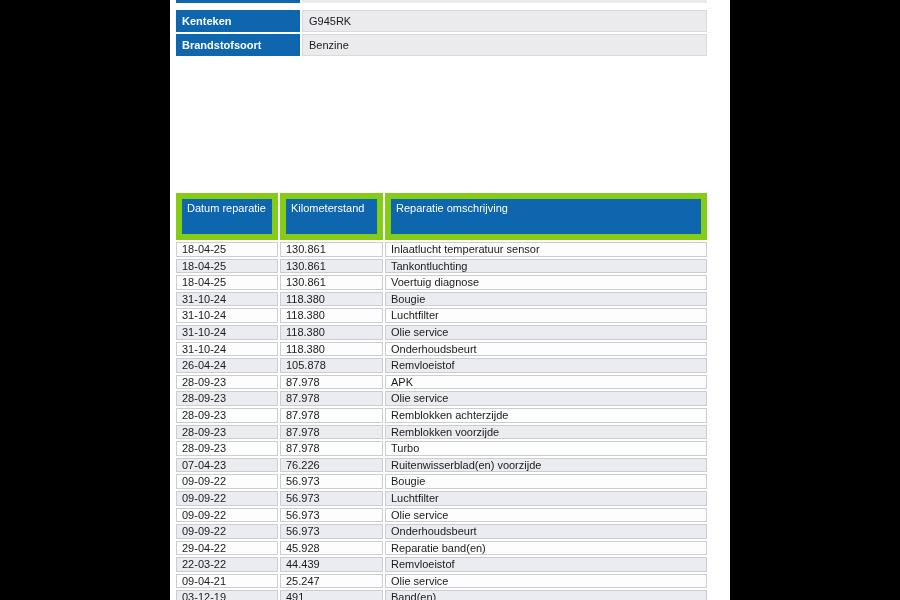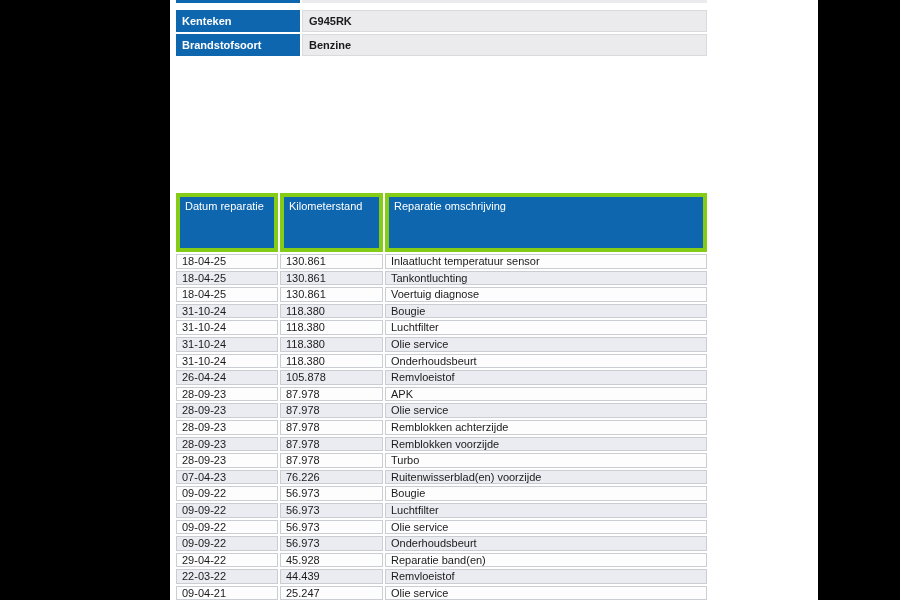--- a/index.html
+++ b/index.html
@@ -2,48 +2,48 @@
 <html><head>
 <meta charset="utf-8">
 <style>
   html,body{margin:0;padding:0;}
   body{
     width:900px;height:600px;overflow:hidden;position:relative;
     background:#000000;
     font-family:"Liberation Sans", sans-serif;
   }
   .page{
-    position:absolute;left:170px;top:0;width:648px;height:600px;
+    position:absolute;left:170px;top:0;width:560px;height:600px;
     background:#ffffff;overflow:hidden;
   }
   
   .clip-strip{position:absolute;top:0;height:3px;}
   .clip-label{left:6px;width:124px;background:#0e66ae;}
   .clip-value{left:132px;width:405px;background:#ebebee;border:0;}
 
   table{border-collapse:separate;border-spacing:2px;table-layout:fixed;position:absolute;}
 
   
   #infoTable{left:4px;top:8px;width:535px;}
-  #infoTable td{font-size:11px;white-space:nowrap;overflow:hidden;font-weight:bold;}
+  #infoTable td{font-size:11px;white-space:nowrap;overflow:hidden;}
   #infoTable td.lbl{
     background:#0e66ae;color:#ffffff;font-weight:bold;
     height:20px;padding:0 0 0 5px;border:1px solid #0e66ae;
   }
   #infoTable td.val{
     background:#ebebee;color:#1a1a1a;
     height:20px;padding:0 0 0 6px;border:1px solid #d9dadd;
   }
 
   
   #repairTable{left:4px;top:191px;width:535px;}
   #repairTable th{
     background:#0e66ae;color:#ffffff;font-weight:normal;font-size:11px;
     text-align:left;vertical-align:top;
-    height:32px;padding:3px 0 16px 5px;border:4px solid #84cc16;
+    height:32px;padding:3px 0 0 5px;border:6px solid #84cc16;
     white-space:nowrap;overflow:hidden;
   }
   #repairTable td{
     font-size:11px;color:#1a1a1a;
     height:12.4px;line-height:12.6px;padding:0 0 0 5px;
     border:1px solid #cacdd2;white-space:nowrap;overflow:hidden;
   }
   tr.alt td{background:#ebecf1;}
   tr.plain td{background:#fdfdfe;}
 </style>

